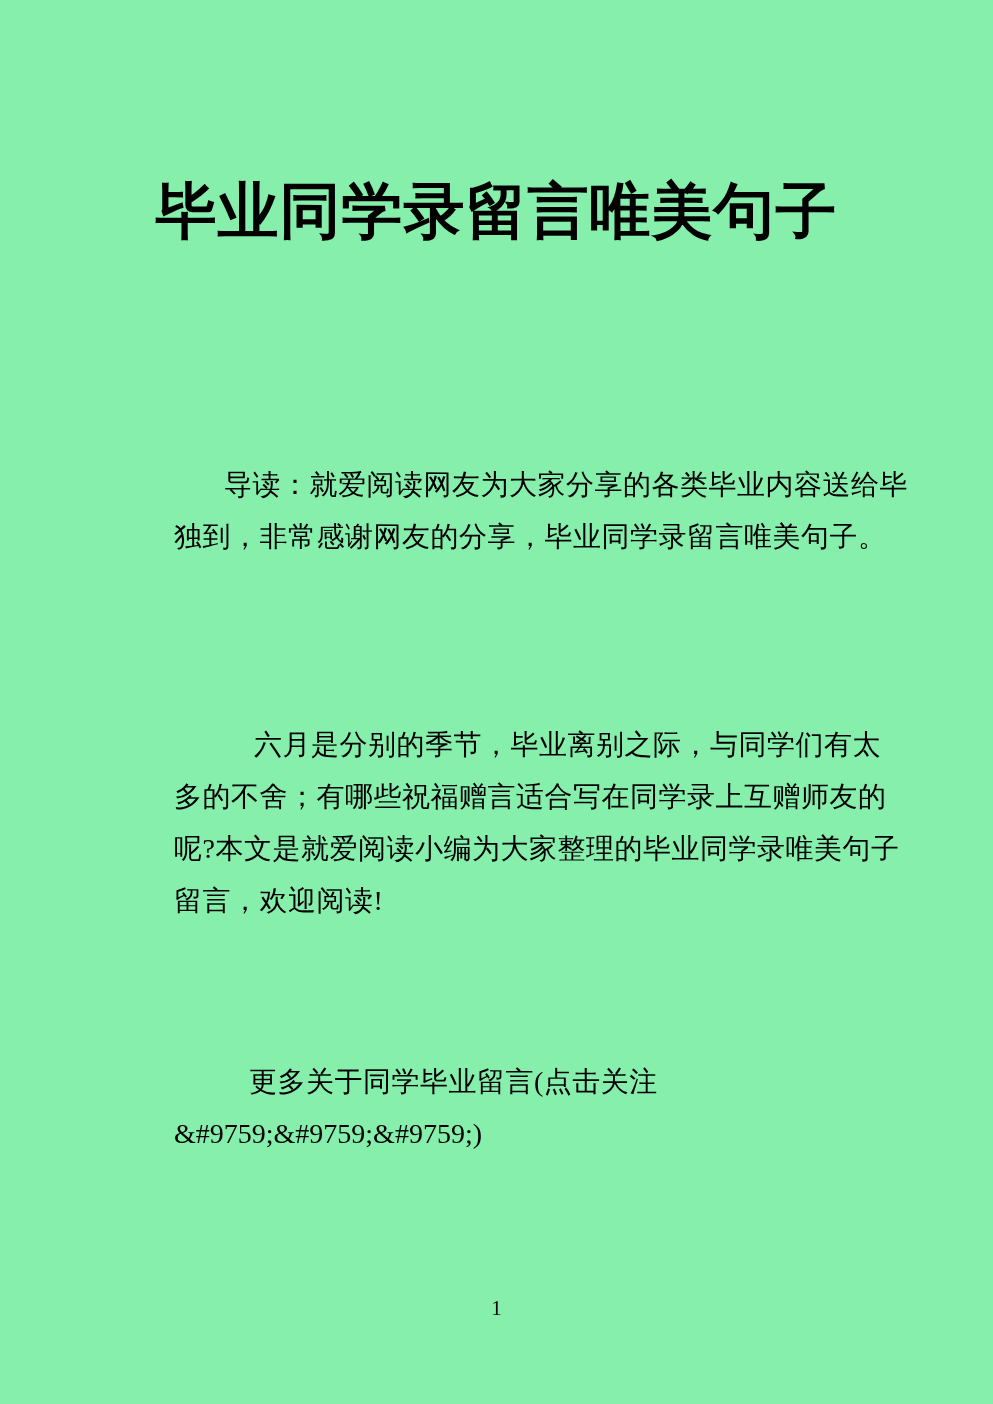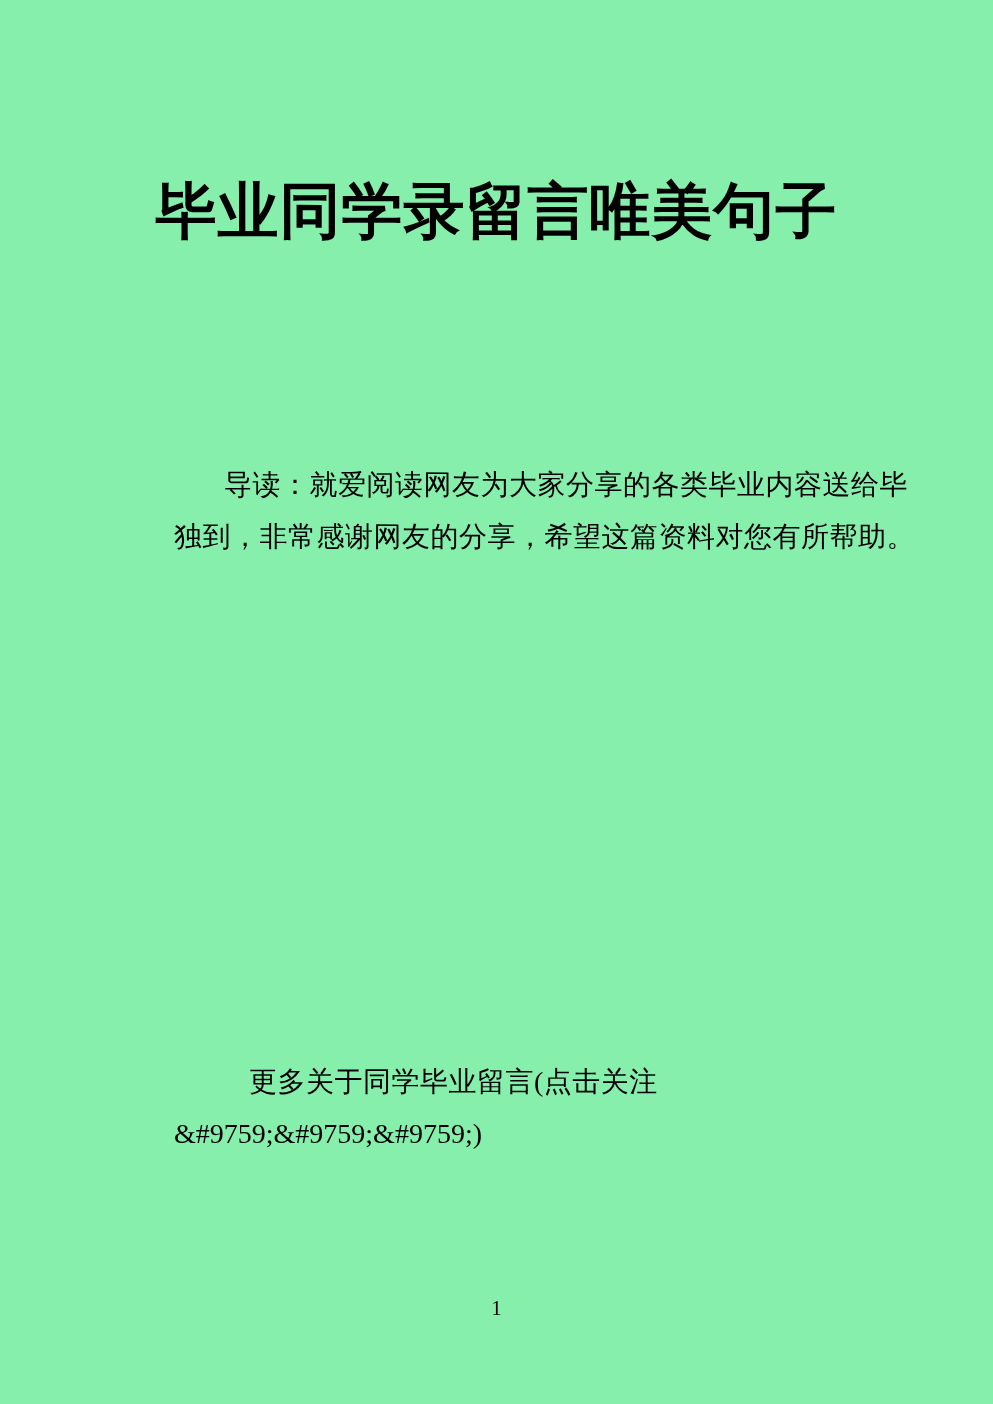--- a/index.html
+++ b/index.html
@@ -62,23 +62,29 @@
 <body>
 
 <div class="page">
 
   <h1 class="doc-title">
     <div>毕业同学录留言唯美句子</div>
   </h1>
 
   <div class="para para-1">
     <div class="indent-2">导读：就爱阅读网友为大家分享的各类毕业内容送给毕</div>
-    <div>独到，非常感谢网友的分享，希望这篇资料对您有所帮助。</div>
+    <div>独到，非常感谢网友的分享，毕业同学录留言唯美句子。</div>
   </div>
 
+  <div class="para para-2">
+    <div class="indent-28">六月是分别的季节，毕业离别之际，与同学们有太</div>
+    <div>多的不舍；有哪些祝福赠言适合写在同学录上互赠师友的</div>
+    <div>呢?本文是就爱阅读小编为大家整理的毕业同学录唯美句子</div>
+    <div>留言，欢迎阅读!</div>
+  </div>
 
   <div class="para para-3">
     <div class="indent-27">更多关于同学毕业留言(点击关注</div>
     <div class="entity-line">&amp;#9759;&amp;#9759;&amp;#9759;)</div>
   </div>
 
   <div class="page-number">1</div>
 
 </div>
 

